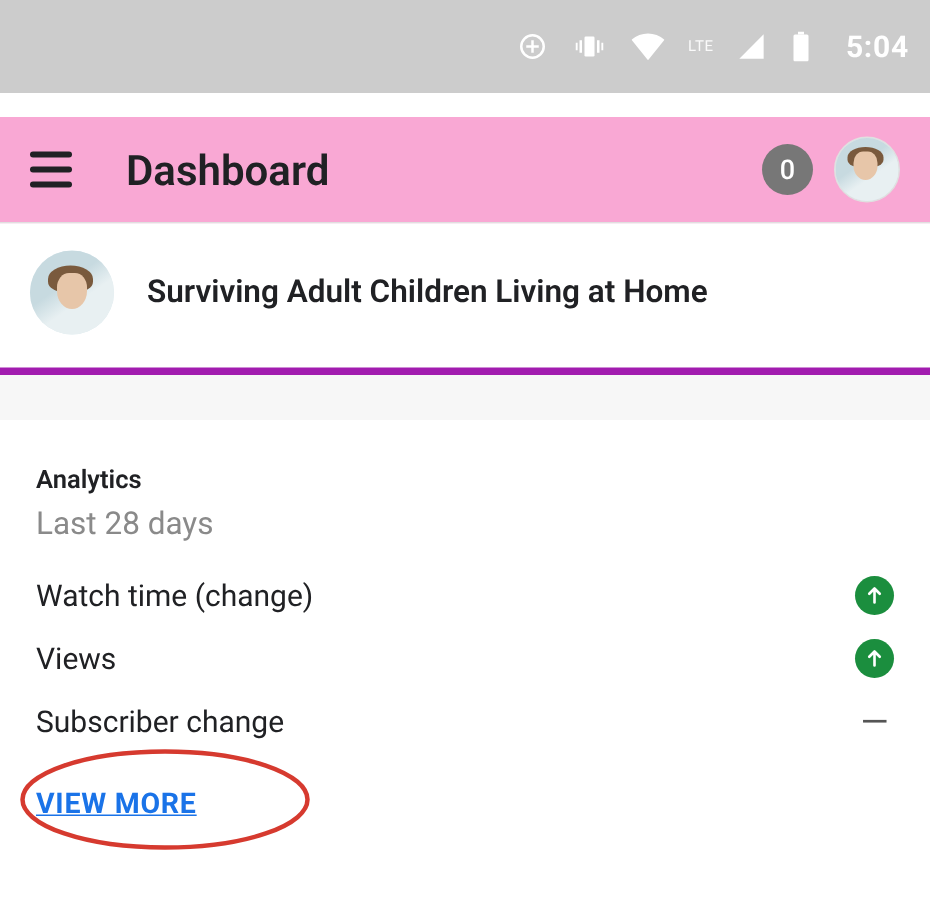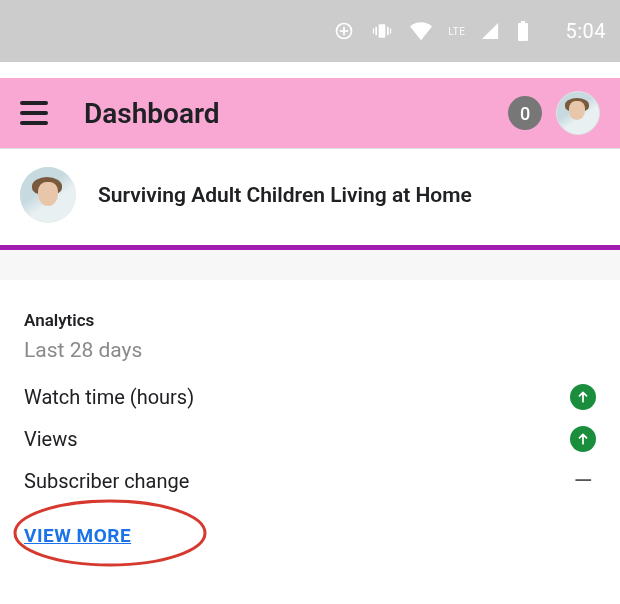--- a/index.html
+++ b/index.html
@@ -1,20 +1,20 @@
 <!DOCTYPE html>
 <html><head>
 <meta charset="utf-8">
 <style>
   html,body{margin:0;padding:0;font-family:Roboto,Arial,Helvetica,sans-serif;background:#fff;}
   .viewport{width:620px;height:604px;position:relative;overflow:hidden;background:#fff;}
   .status-bar{height:62px;background:#ccc;display:flex;justify-content:flex-end;align-items:center;padding:0 14px;color:#fff;font-size:20px;font-weight:400;}
   .status-icons{display:flex;align-items:center;gap:18px;}
   .status-icons svg{display:block;}
-  .status-time{margin-left:18px;letter-spacing:0.5px;}
+  .status-time{margin-left:6px;letter-spacing:0.5px;font-weight:bold;}
   .lte{font-size:10px;letter-spacing:0.5px;margin-left:-2px;margin-right:-2px;opacity:0.9;}
   .gap{height:16px;background:#fff;}
   .app-bar{height:70px;background:#f9a8d4;display:flex;align-items:center;padding:0 20px;border-bottom:1px solid #e0e0e0;}
   .hamburger{width:30px;height:24px;display:flex;flex-direction:column;justify-content:space-between;}
   .hamburger span{display:block;height:4px;width:28px;background:#202124;border-radius:2px;}
   .app-title{margin-left:34px;font-size:28px;font-weight:600;color:#202124;}
   .spacer{flex:1;}
   .badge{width:34px;height:34px;border-radius:50%;background:#777;color:#fff;display:flex;align-items:center;justify-content:center;font-size:18px;font-weight:500;margin-right:14px;}
   .avatar{width:42px;height:42px;border-radius:50%;overflow:hidden;background:#dbe9ee;position:relative;border:1px solid #e0e0e0;}
   .avatar-inner{position:absolute;inset:0;background:linear-gradient(145deg,#c7dae0 40%,#e8f0f2 60%);}
@@ -107,21 +107,21 @@
     <div class="video-title">Surviving Adult Children Living at Home</div>
   </div>
 
   <div class="section-gap"></div>
 
   <div class="analytics">
     <div class="section-title">Analytics</div>
     <div class="section-sub">Last 28 days</div>
 
     <div class="metric-row">
-      <div class="metric-label">Watch time (hours)</div>
+      <div class="metric-label">Watch time (change)</div>
       <div class="trend-badge">
         <svg width="14" height="14" viewBox="0 0 24 24" fill="#fff">
             <path d="M12 4 L12 20 M12 4 L6 10 M12 4 L18 10" stroke="#fff" stroke-width="3" fill="none" stroke-linecap="round"></path>
           </svg>
       </div>
     </div>
 
     <div class="metric-row">
       <div class="metric-label">Views</div>
       <div class="trend-badge">

